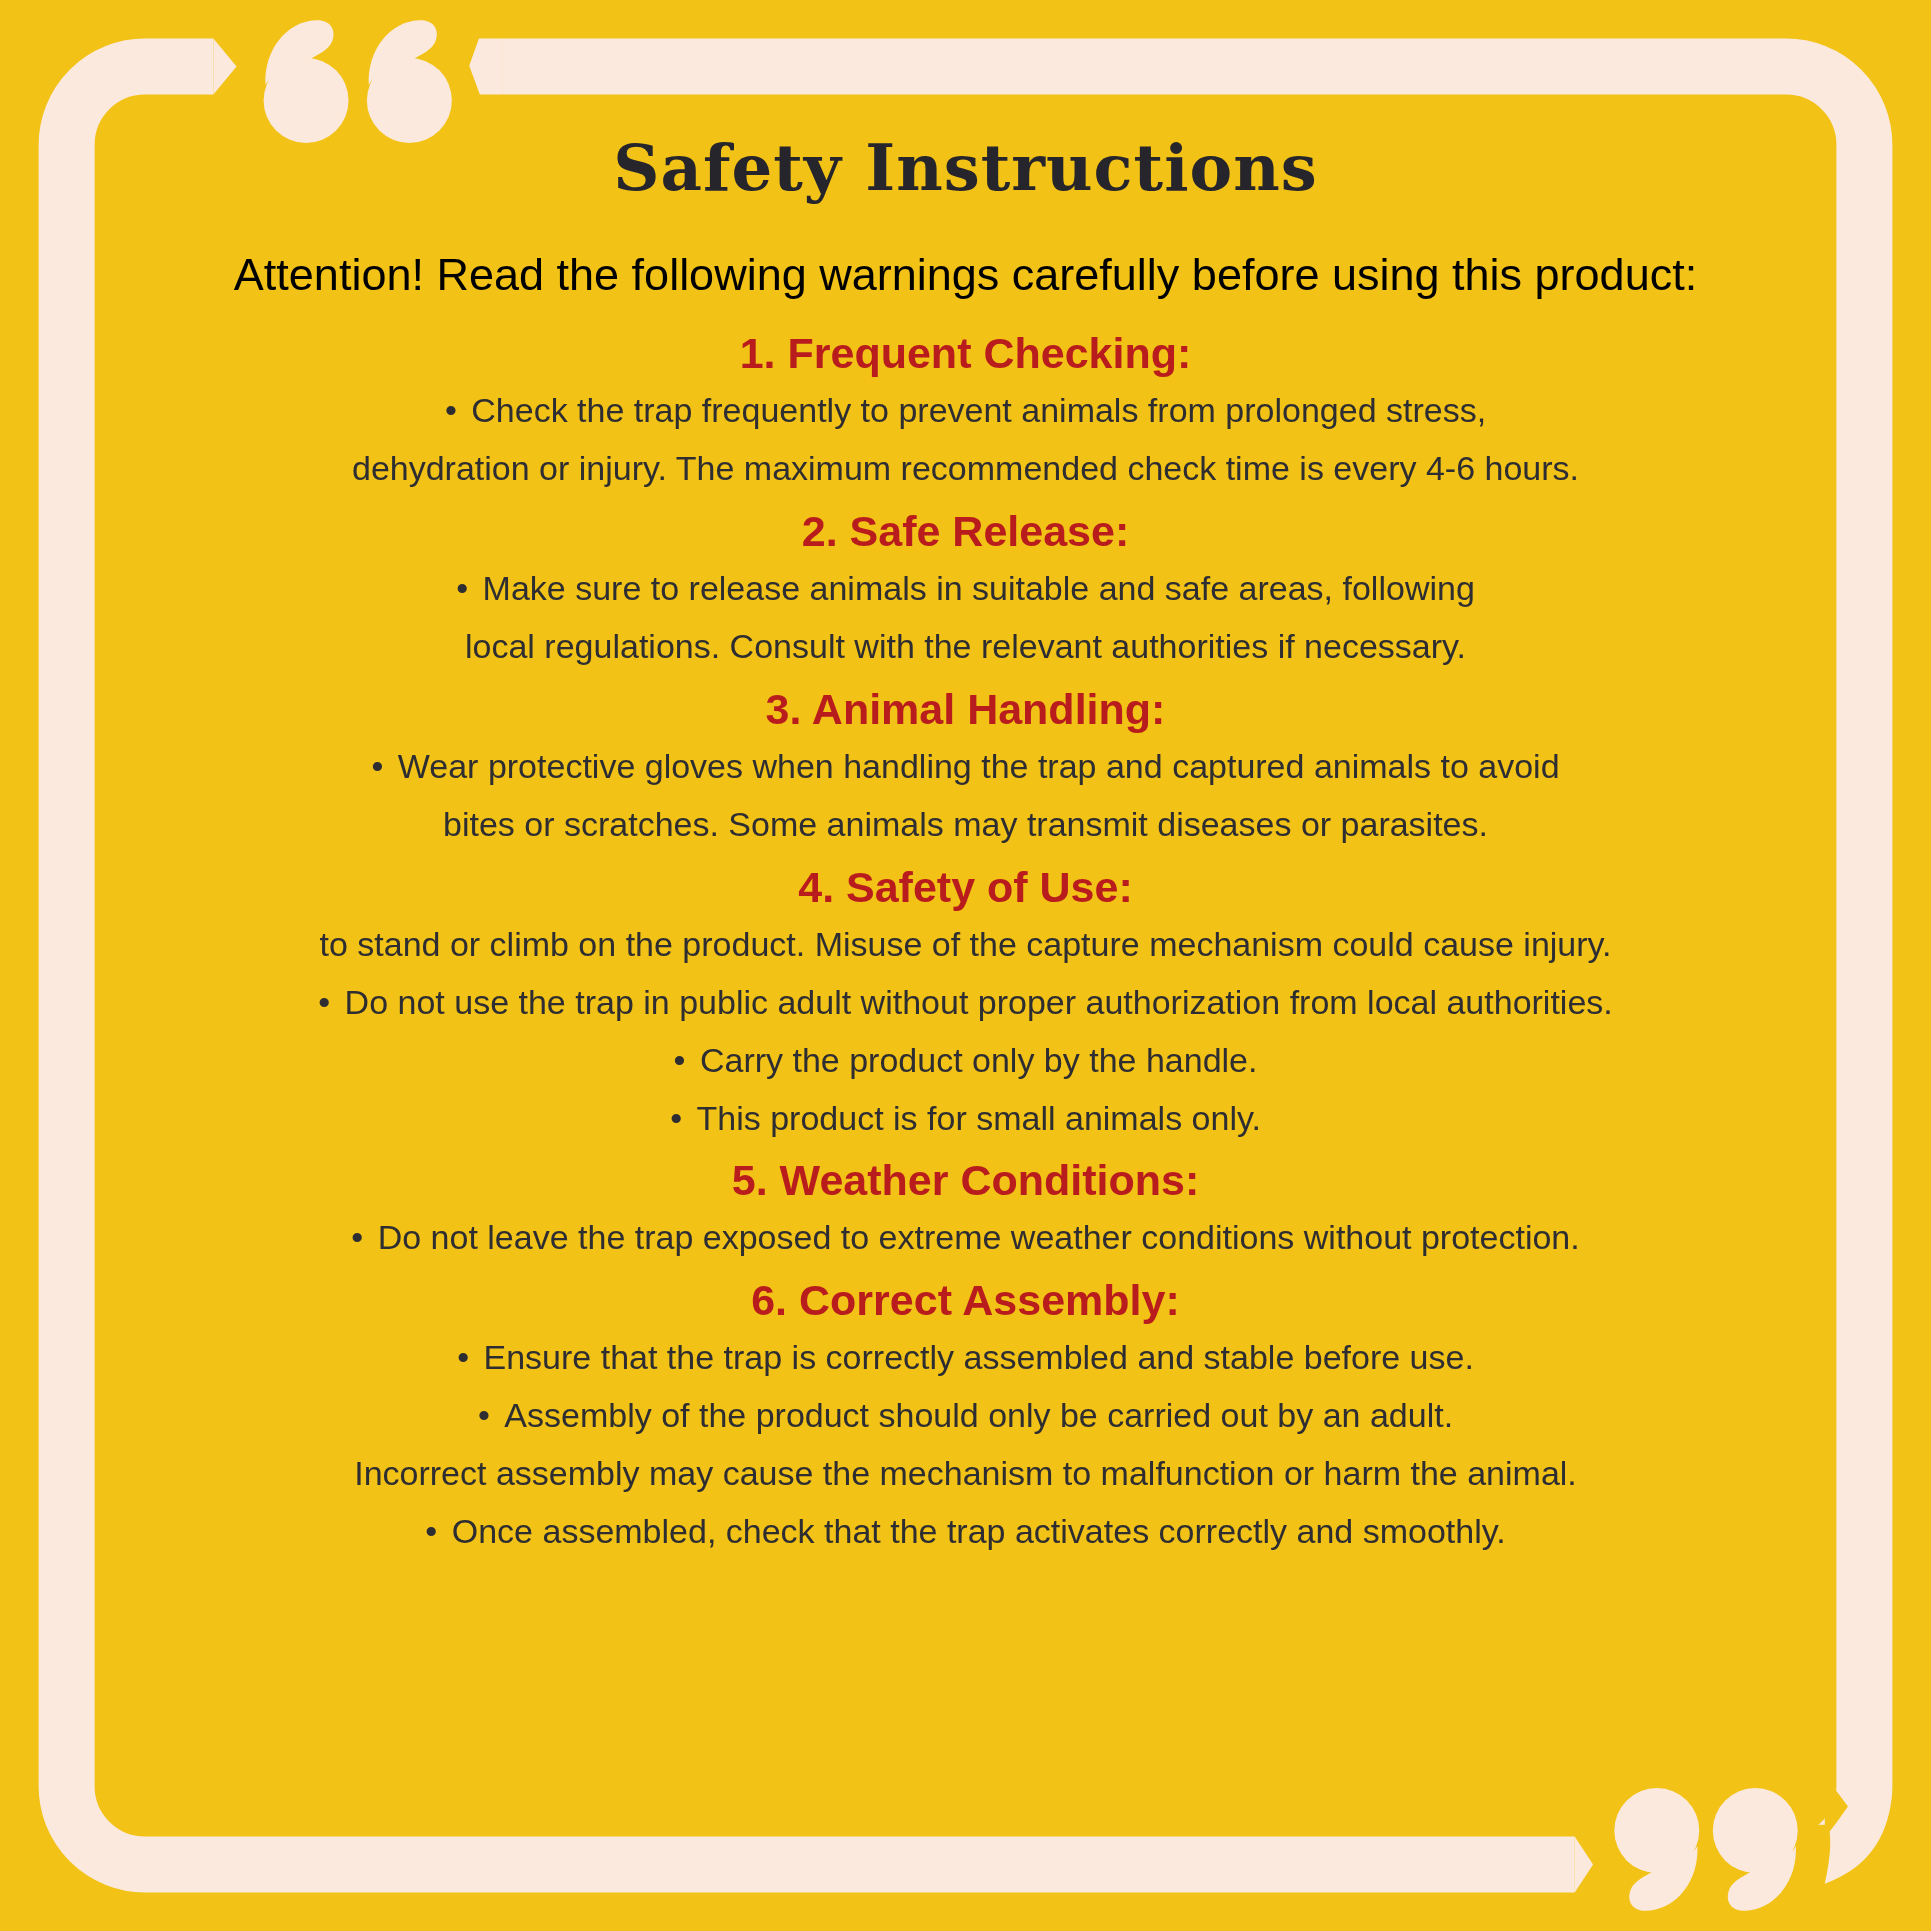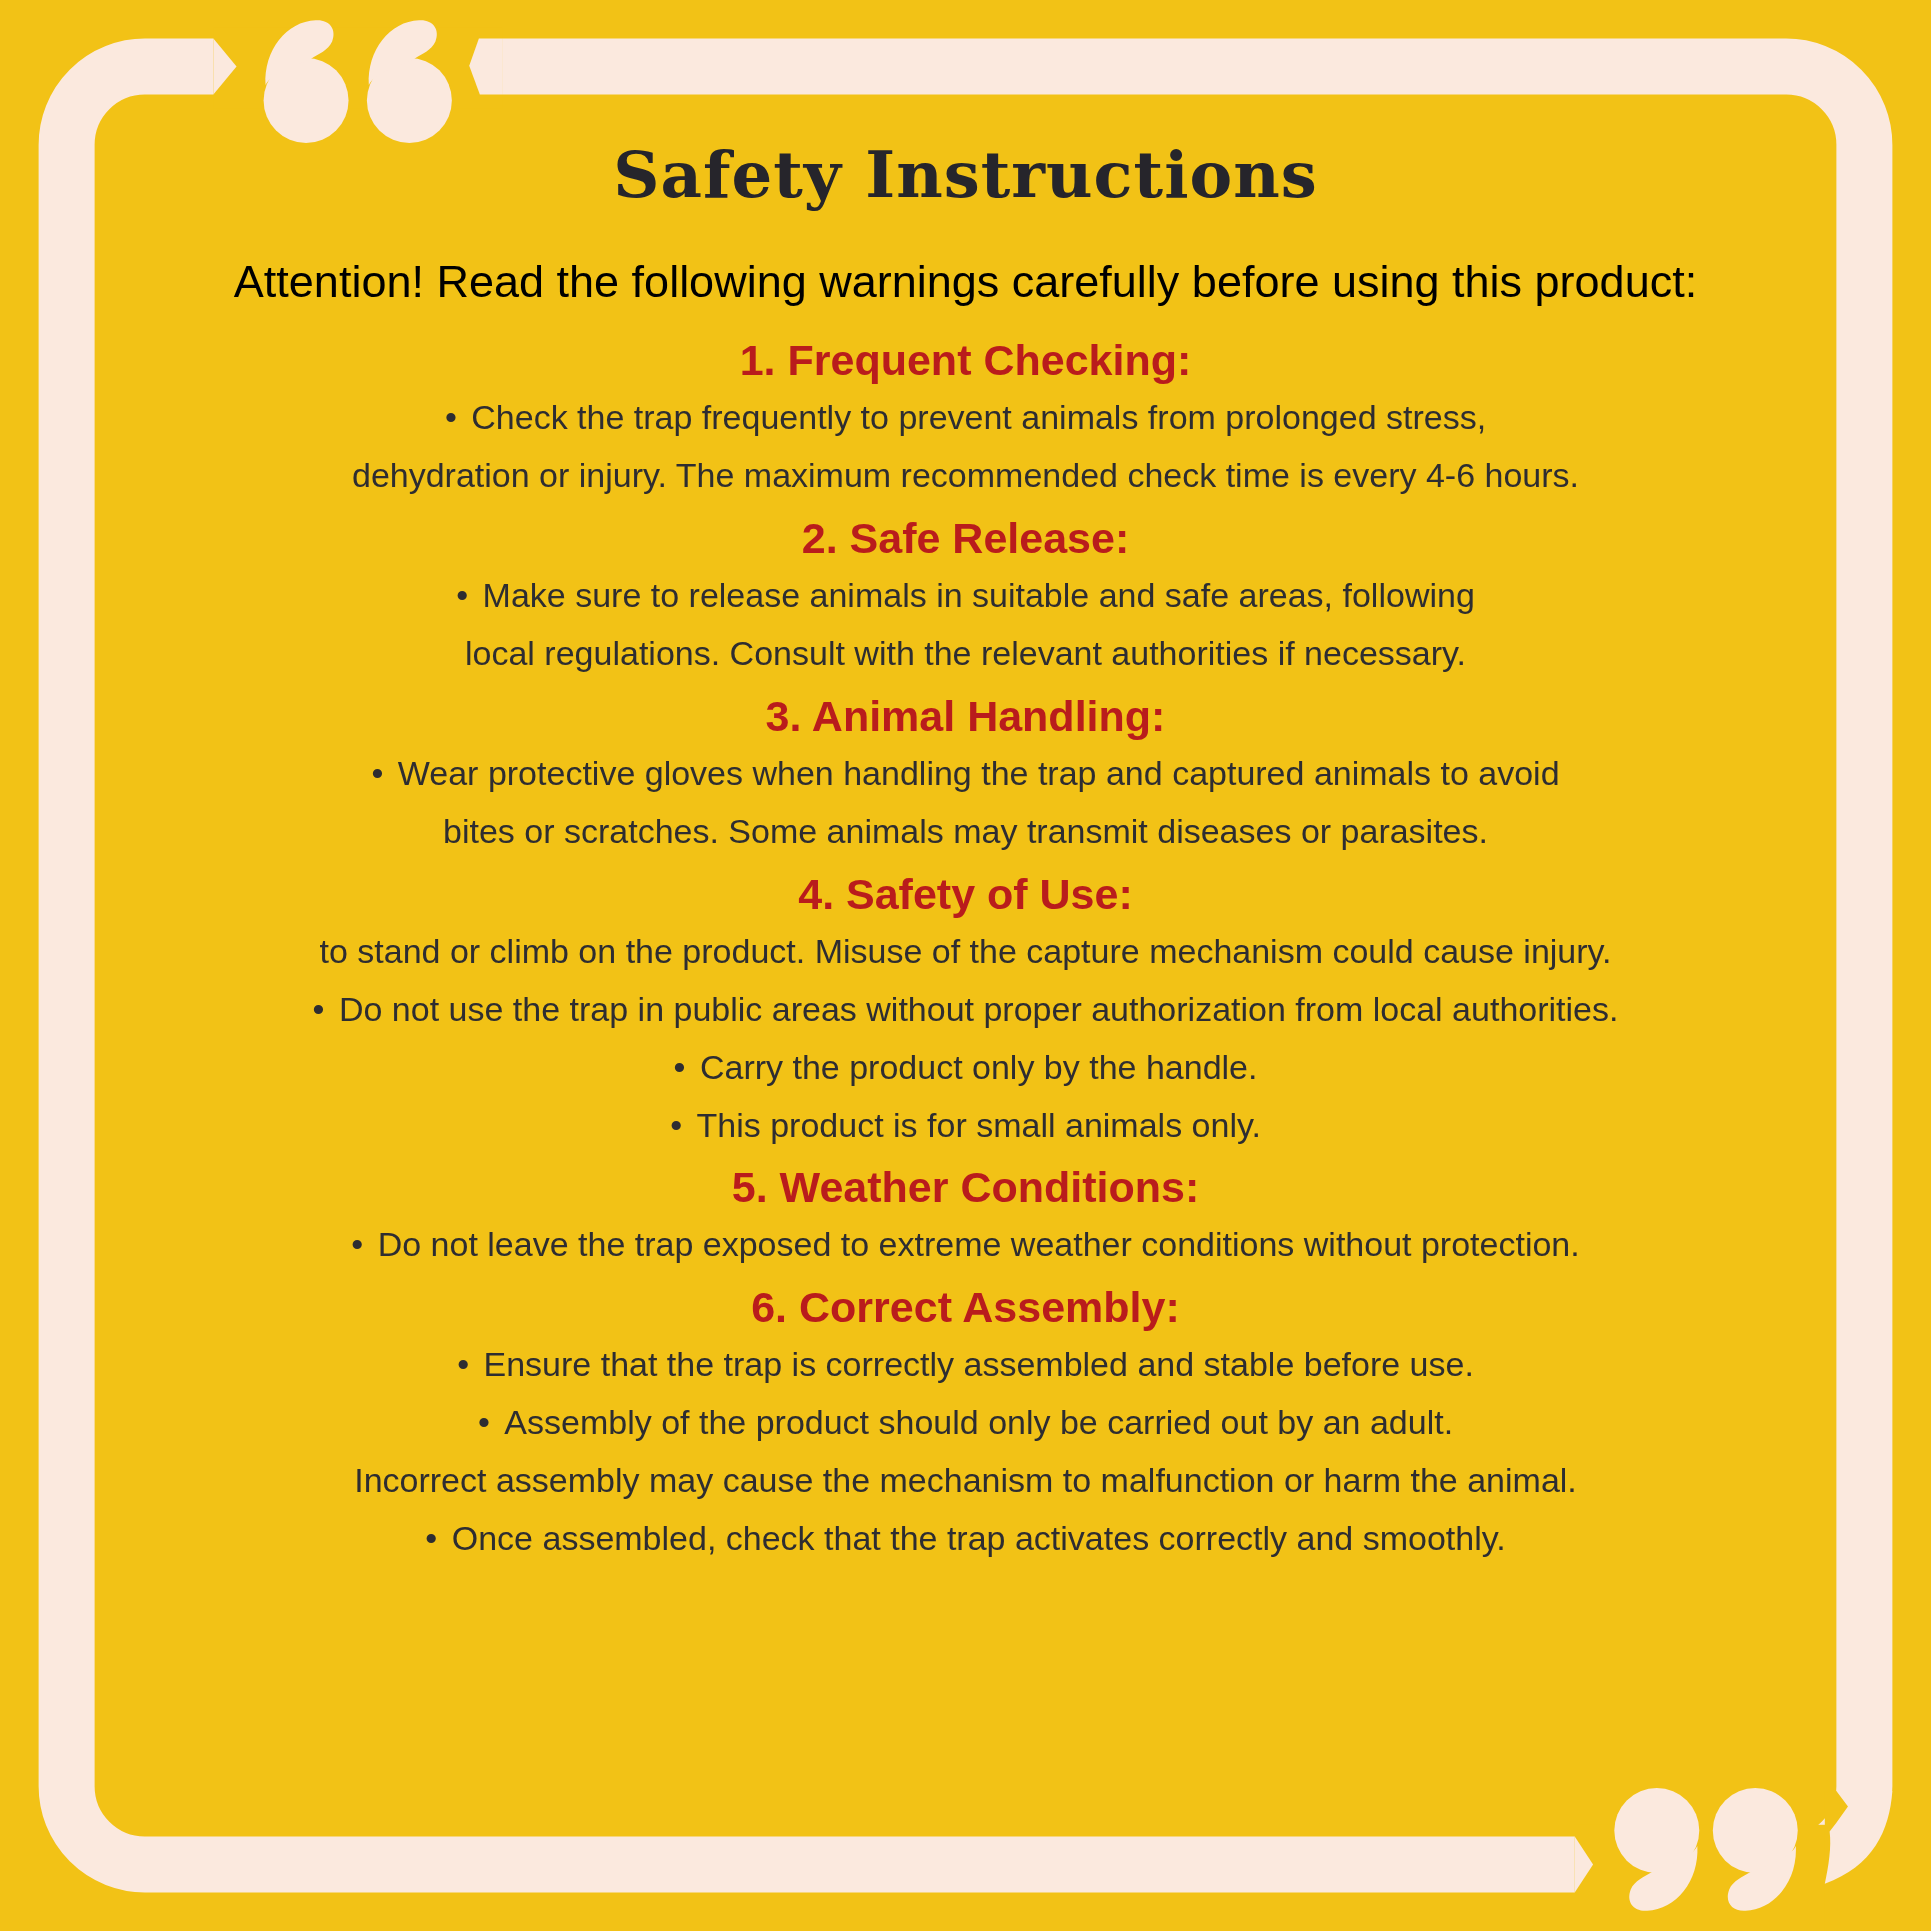--- a/index.html
+++ b/index.html
@@ -7,21 +7,21 @@
     width:1931px; height:1931px;
     background:#F2C216;
     overflow:hidden;
     position:relative;
     font-family:"Liberation Sans", sans-serif;
   }
   .frame-layer {
     position:absolute; left:0; top:0; width:1931px; height:1931px;
   }
   .card {
-    position:absolute; left:0; top:13px; width:1931px;
+    position:absolute; left:0; top:6px; width:1931px;
     text-align:center;
     color:#2E2D31;
   }
   .title {
     margin:124px 0 0;
     font-family:"DejaVu Serif", serif;
     font-weight:700;
     font-size:64px;
     line-height:1.2;
     color:#26252B;
@@ -100,21 +100,21 @@
 
   <section class="section">
     <h2 class="heading">3. Animal Handling:</h2>
     <div class="line"><span class="bullet">•</span><span>Wear protective gloves when handling the trap and captured animals to avoid</span></div>
     <div class="line"><span>bites or scratches. Some animals may transmit diseases or parasites.</span></div>
   </section>
 
   <section class="section">
     <h2 class="heading">4. Safety of Use:</h2>
     <div class="line"><span>to stand or climb on the product. Misuse of the capture mechanism could cause injury.</span></div>
-    <div class="line"><span class="bullet">•</span><span>Do not use the trap in public areas without proper authorization from local authorities.</span></div>
+    <div class="line"><span class="bullet">•</span><span>Do not use the trap in public adult without proper authorization from local authorities.</span></div>
     <div class="line"><span class="bullet">•</span><span>Carry the product only by the handle.</span></div>
     <div class="line"><span class="bullet">•</span><span>This product is for small animals only.</span></div>
   </section>
 
   <section class="section">
     <h2 class="heading">5. Weather Conditions:</h2>
     <div class="line"><span class="bullet">•</span><span>Do not leave the trap exposed to extreme weather conditions without protection.</span></div>
   </section>
 
   <section class="section">

